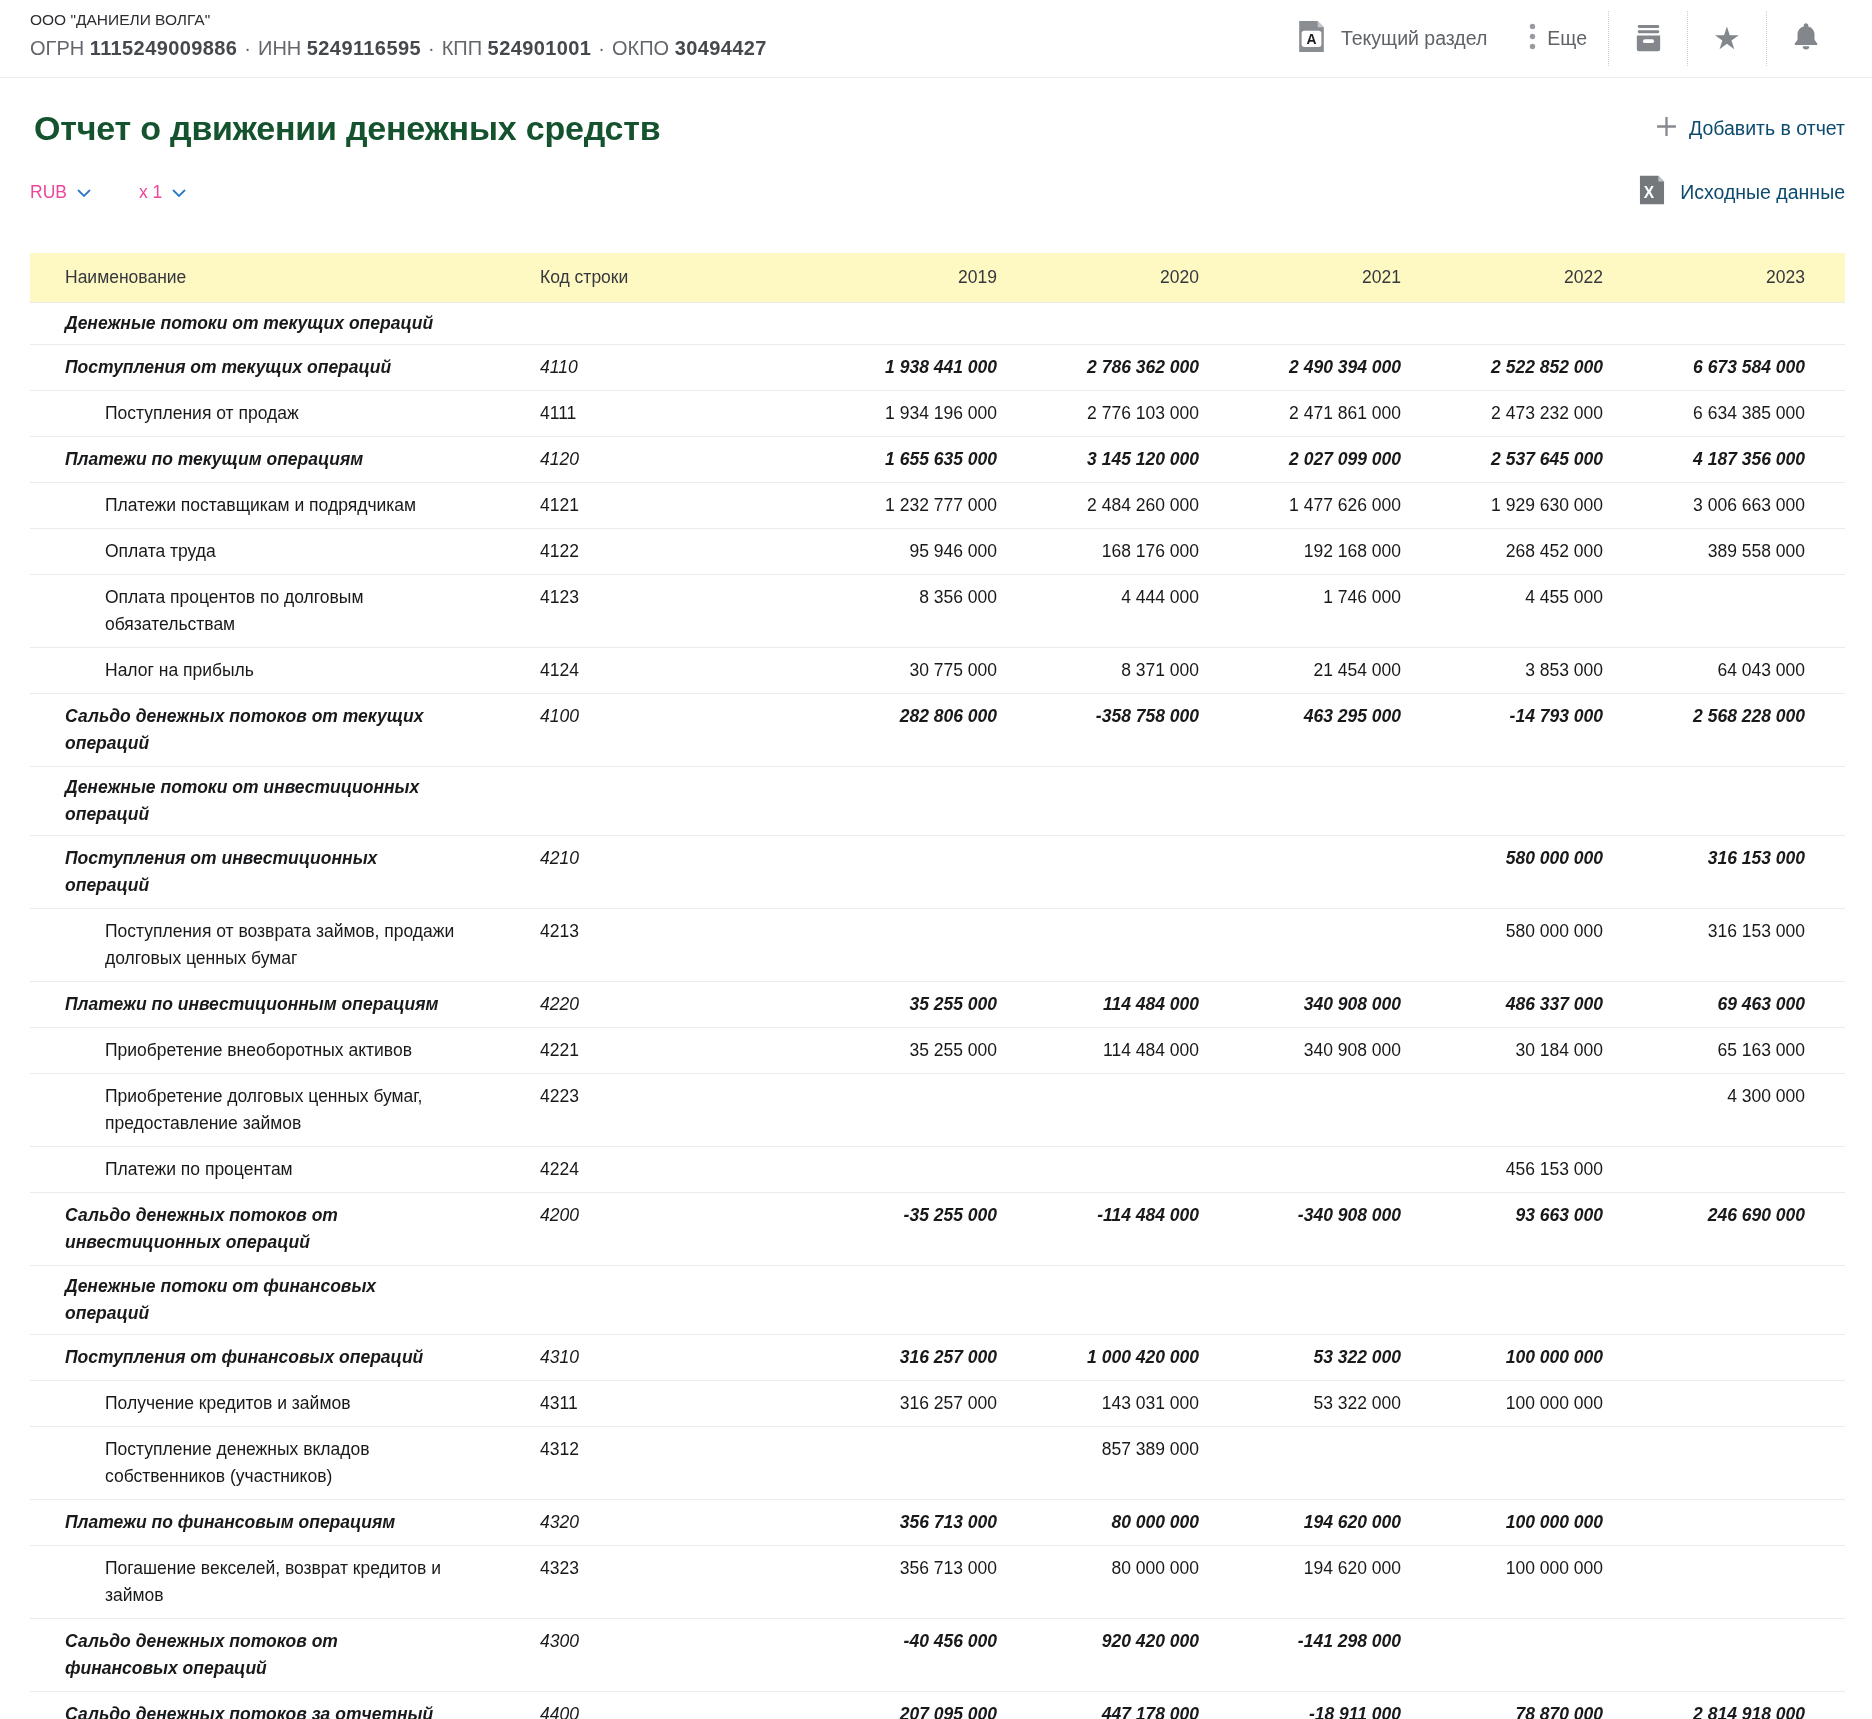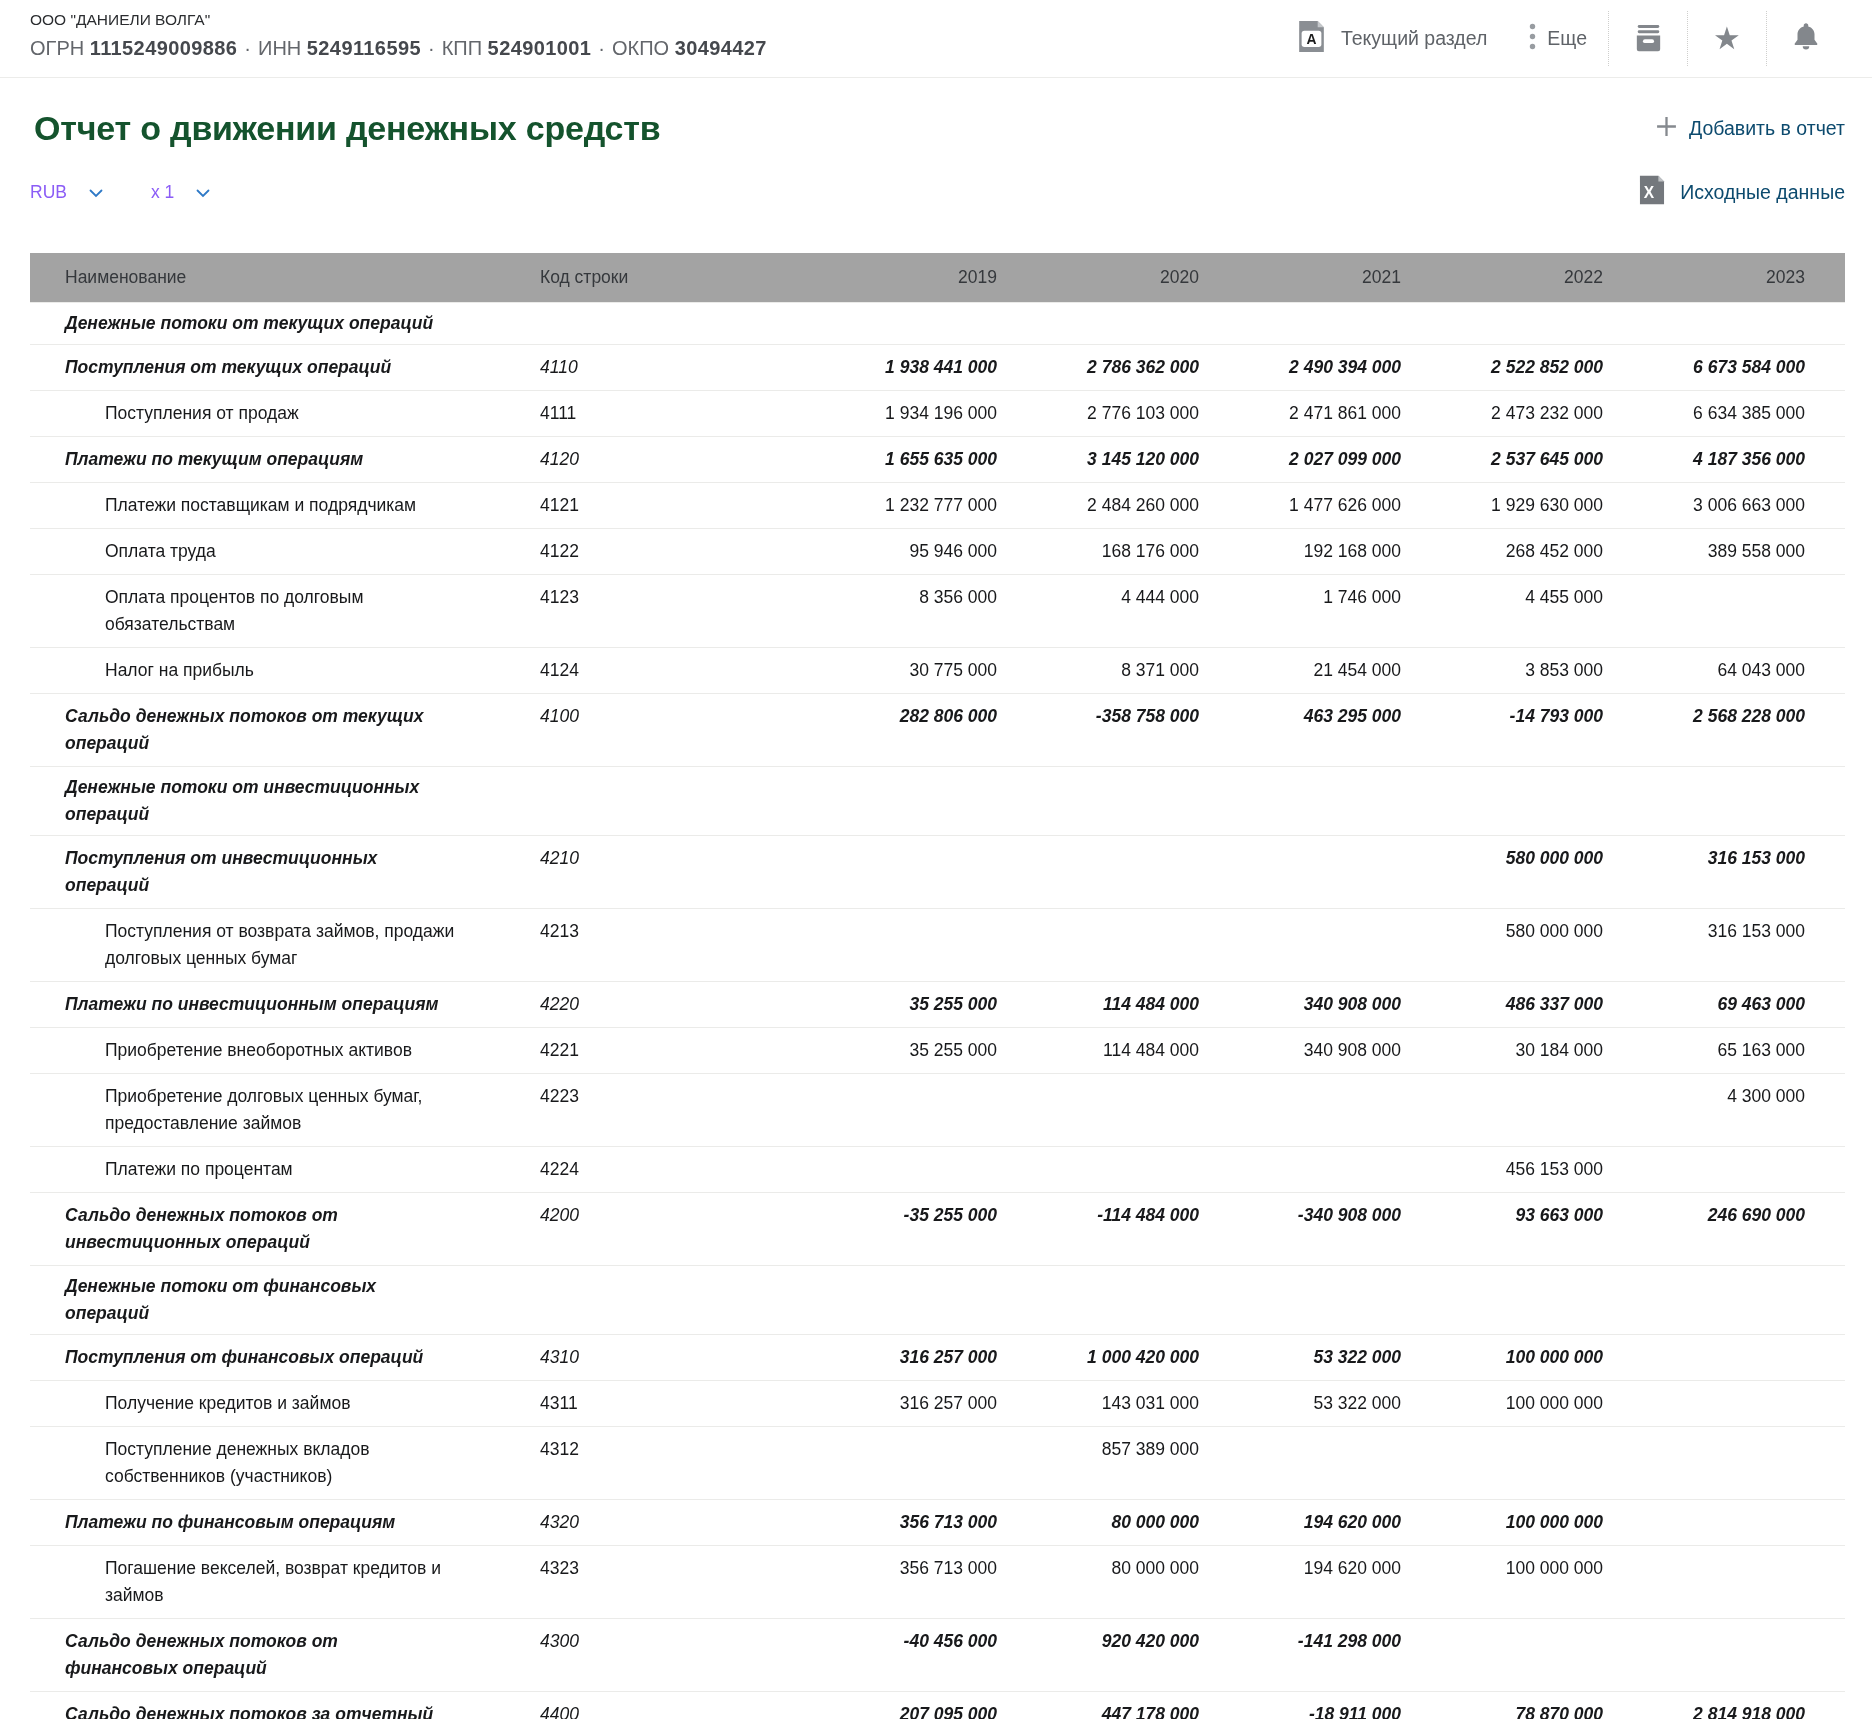--- a/index.html
+++ b/index.html
@@ -30,31 +30,31 @@
   .title-row { display:flex; justify-content:space-between; align-items:center; padding:27px 27px 0 30px; }
   .page-title { margin:4px; font-size:34px; font-weight:700; color:#14532d; letter-spacing:-.2px; }
   .link-btn {
     display:flex; align-items:center; gap:11px; background:none; border:none; cursor:pointer;
     font-family:inherit; font-size:19.5px; color:#0c4a6e; padding:0;
   }
   
   .controls-row { display:flex; justify-content:space-between; align-items:center; padding:21px 27px 0 30px; }
   .left-controls { display:flex; align-items:center; gap:48px; }
   .sel {
-    display:flex; align-items:center; gap:22px; background:none; border:none; cursor:pointer;
-    font-family:inherit; font-size:17.5px; color:#8b5cf6; padding:0;
+    display:flex; align-items:center; gap:10px; background:none; border:none; cursor:pointer;
+    font-family:inherit; font-size:17.5px; color:#ec4899; padding:0;
   }
   
   .report-table { margin:41px 27px 0 30px; font-size:17.5px; }
   .trow {
     display:grid; grid-template-columns:420px 310px repeat(5,202px);
     padding:9px 40px 9px 35px; border-top:1px solid #ebebe9;
     line-height:27px; align-items:start; color:#18191b;
   }
-  .trow.head { background:#a3a3a3; border-top:none; color:#35383c; font-weight:400;
+  .trow.head { background:#fef9c3; border-top:none; color:#35383c; font-weight:400;
     padding-top:11px; padding-bottom:11px; }
   .trow.section, .trow.group { font-weight:700;font-style:italic; }
   .trow.section { padding-top:7px; padding-bottom:7px; }
   .cell-name { padding-right:30px; }
   .trow.sub .cell-name { padding-left:40px; }
   .cell-code { font-weight:400; padding-left:55px; }
   .cell-num { text-align:right; }
   .bottom-line { border-top:1px solid #ebebe9; }
 </style>
 </head>

